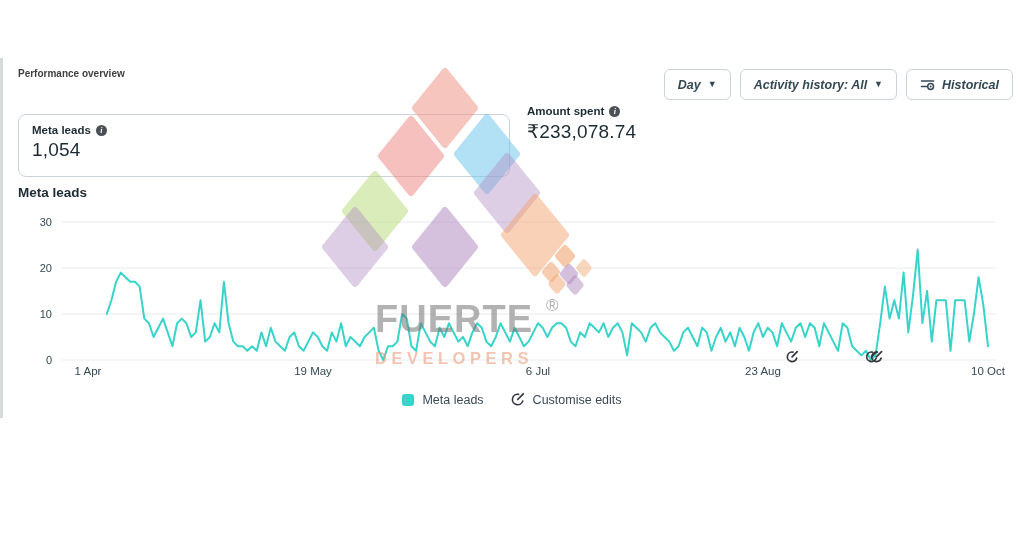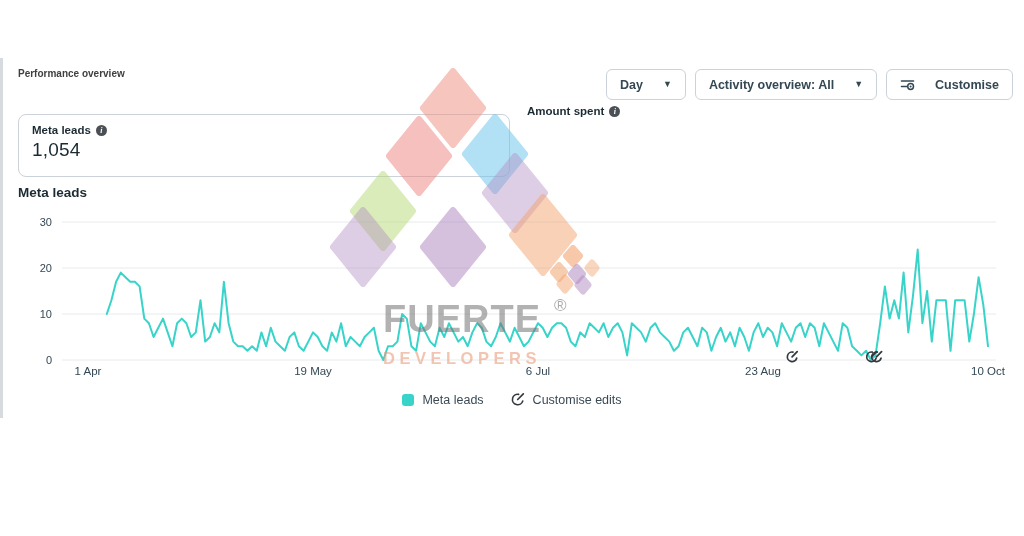--- a/index.html
+++ b/index.html
@@ -8,24 +8,25 @@
     background:#ffffff;
     font-family:"Liberation Sans","DejaVu Sans",sans-serif;
     color:#1c2b33;
   }
   .left-edge{position:absolute;left:0;top:58px;width:3px;height:360px;background:#d7dadf;}
   .page-title{
     position:absolute;left:18px;top:68px;font-size:10px;font-weight:700;color:#404040;
   }
   .toolbar{position:absolute;right:11px;top:69px;display:flex;gap:9px;}
   .tb-btn{
-    display:flex;align-items:center;gap:20px;height:31px;padding:0 13px;
+    display:flex;align-items:center;gap:7px;height:31px;padding:0 13px;
     background:#fff;border:1px solid #ccd2d9;border-radius:6px;
     font-family:inherit;font-size:12.5px;font-weight:600;color:#344854;cursor:pointer;
     white-space:nowrap;
+    font-style:italic;
   }
   .caret{font-size:9px;line-height:1;color:#344854;}
   .cust-icon{width:15px;height:15px;display:block;}
   
   .metric-card{
     position:absolute;left:18px;top:114px;width:492px;height:63px;
     border:1px solid #ccd2d9;border-radius:8px;background:#fff;box-sizing:border-box;
     padding:9px 0 0 13px;cursor:pointer;
   }
   .metric-plain{position:absolute;left:527px;top:105px;cursor:pointer;}
@@ -40,21 +41,21 @@
   #chart-svg{position:absolute;left:0;top:210px;}
   
   .legend{
     position:absolute;left:0;top:392px;width:1024px;display:flex;justify-content:center;
     gap:26px;align-items:center;
   }
   .legend-item{display:flex;align-items:center;gap:8px;font-size:12.5px;color:#3a4a55;}
   .swatch{width:12px;height:12px;border-radius:3px;background:#38d4c9;display:inline-block;}
   .pencil-icon{width:15px;height:15px;display:block;}
   
-  .watermark{position:absolute;left:16px;top:0;width:945px;height:536px;pointer-events:none;}
+  .watermark{position:absolute;left:8px;top:0;width:945px;height:536px;pointer-events:none;}
   .wm-brand{
     position:absolute;left:348px;top:298px;width:196px;text-align:center;
     font-size:38px;font-weight:700;letter-spacing:1px;color:rgba(115,115,115,0.55);
   }
   .wm-reg{position:absolute;left:538px;top:296px;font-size:17px;color:rgba(115,115,115,0.6);}
   .wm-sub{
     position:absolute;left:348px;top:349px;width:196px;text-align:center;
     font-size:16.5px;font-weight:700;letter-spacing:4.5px;color:rgba(233,158,127,0.6);
   }
 </style>
@@ -66,47 +67,48 @@
   <div class="left-edge"></div>
 
   <div class="page-title">Performance overview</div>
 
   <div class="toolbar">
     <button class="tb-btn">
       <span>Day</span>
       <span class="caret">▼</span>
     </button>
     <button class="tb-btn">
-      <span>Activity overview: All</span>
+      <span>Activity history: All</span>
       <span class="caret">▼</span>
     </button>
     <button class="tb-btn">
       <svg class="cust-icon" viewBox="0 0 15 15">
         <line x1="1.5" y1="4" x2="13.5" y2="4" stroke="#344854" stroke-width="1.6" stroke-linecap="round"></line>
         <line x1="1.5" y1="9.5" x2="7" y2="9.5" stroke="#344854" stroke-width="1.6" stroke-linecap="round"></line>
         <circle cx="10.6" cy="9.5" r="2.9" fill="none" stroke="#344854" stroke-width="1.5"></circle>
         <circle cx="10.6" cy="9.5" r="1" fill="#344854"></circle>
       </svg>
-      <span>Customise</span>
+      <span>Historical</span>
     </button>
   </div>
 
   <div class="metric-card">
     <div class="metric-label">
       <span>Meta leads</span>
       <span class="info-dot">i</span>
     </div>
     <div class="metric-value">1,054</div>
   </div>
 
   <div class="metric-plain">
     <div class="metric-label">
       <span>Amount spent</span>
       <span class="info-dot">i</span>
     </div>
+    <div class="metric-value">₹233,078.74</div>
   </div>
 
   <div class="chart-title">Meta leads</div>
 
   <svg id="chart-svg" width="1024" height="178" viewBox="0 0 1024 178">
       <line x1="62" y1="150" x2="996" y2="150" stroke="#e8eaee" stroke-width="1"></line>
       <text x="52" y="154" text-anchor="end" font-size="11" fill="#344854" font-family="Liberation Sans, sans-serif">0</text>
       <line x1="62" y1="104" x2="996" y2="104" stroke="#e8eaee" stroke-width="1"></line>
       <text x="52" y="108" text-anchor="end" font-size="11" fill="#344854" font-family="Liberation Sans, sans-serif">10</text>
       <line x1="62" y1="58" x2="996" y2="58" stroke="#e8eaee" stroke-width="1"></line>

